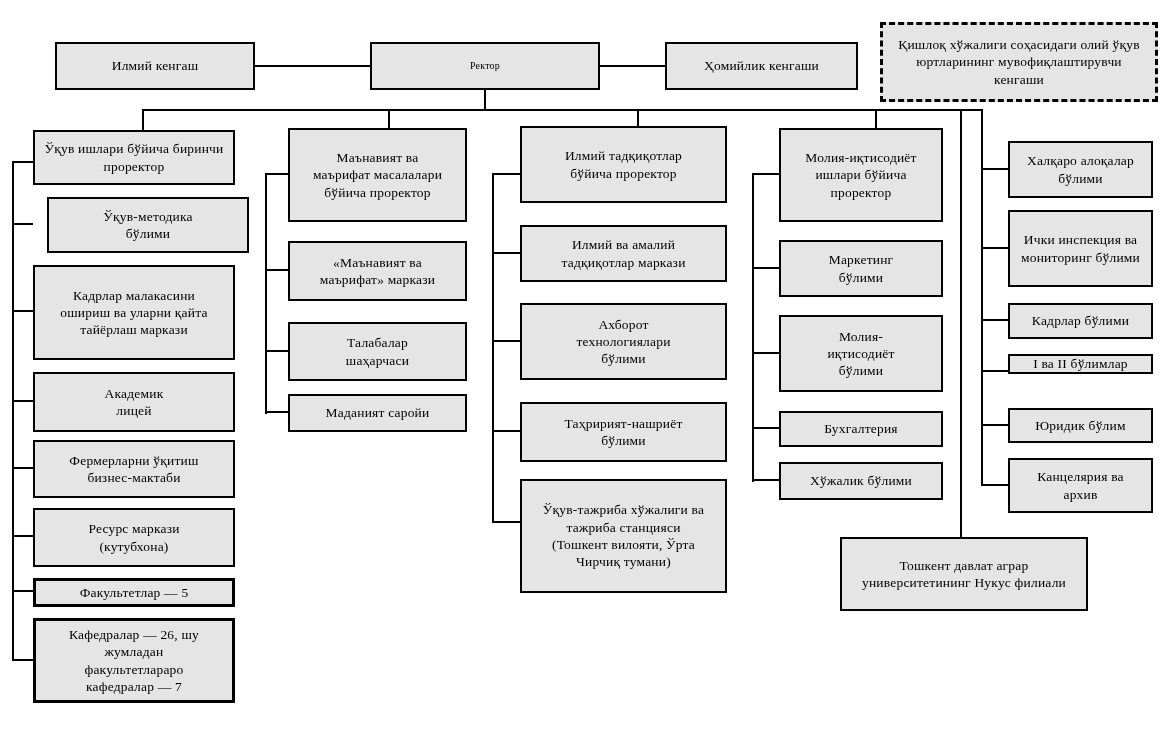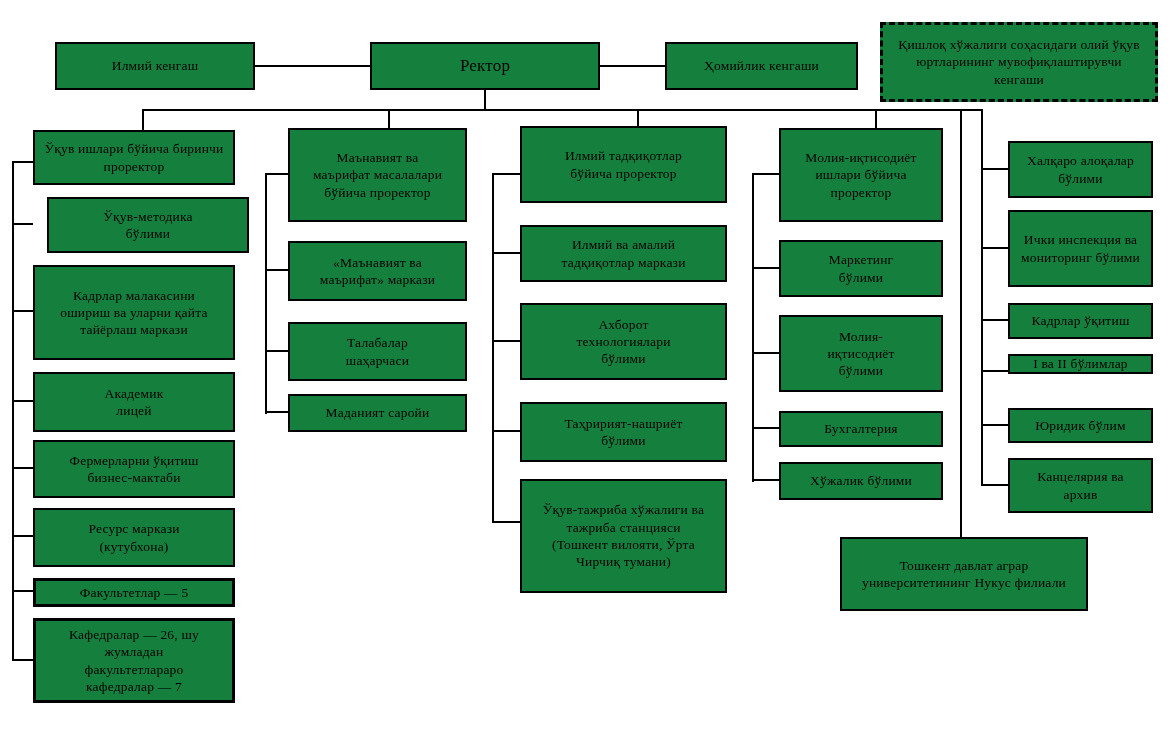--- a/index.html
+++ b/index.html
@@ -2,27 +2,27 @@
 <html><head>
 <meta charset="utf-8">
 <style>
   html,body{margin:0;padding:0;background:#ffffff;}
   .stage{
     position:relative;width:1174px;height:752px;background:#ffffff;
     font-family:"Liberation Serif","DejaVu Serif",serif;color:#000;
     overflow:hidden;
   }
   .box{
-    position:absolute;box-sizing:border-box;border:2px solid #000;background:#15803d;
+    position:absolute;box-sizing:border-box;border:2px solid #000;background:#e5e5e5;
     display:flex;align-items:center;justify-content:center;text-align:center;
     font-size:13.5px;line-height:1.28;padding:2px 5px;letter-spacing:.2px;
   }
   .box.bold{border-width:3px;}
   .box.dashed{border:3px dashed #000;}
-  .box.rector{font-size:17px;}
+  .box.rector{font-size:10px;}
   .hline,.vline{position:absolute;background:#000;}
   .hline{height:2px;}
   .vline{width:2px;}
 </style>
 </head>
 <body>
 
 <div class="stage">
 
   <div class="box" style="left:55px;top:42px;width:200px;height:48px;">Илмий кенгаш</div>
@@ -92,21 +92,21 @@
 
   <div class="vline" style="left:752px;top:173px;height:309px;"></div>
   <div class="hline" style="left:752px;top:173px;width:27px;"></div>
   <div class="hline" style="left:752px;top:267px;width:27px;"></div>
   <div class="hline" style="left:752px;top:352px;width:27px;"></div>
   <div class="hline" style="left:752px;top:427px;width:27px;"></div>
   <div class="hline" style="left:752px;top:479px;width:27px;"></div>
 
   <div class="box" style="left:1008px;top:210px;width:145px;height:77px;">Ички инспекция ва мониторинг бўлими</div>
   <div class="box" style="left:1008px;top:141px;width:145px;height:57px;">Халқаро алоқалар бўлими</div>
-  <div class="box" style="left:1008px;top:303px;width:145px;height:36px;">Кадрлар ўқитиш</div>
+  <div class="box" style="left:1008px;top:303px;width:145px;height:36px;">Кадрлар бўлими</div>
   <div class="box" style="left:1008px;top:354px;width:145px;height:20px;">I ва II бўлимлар</div>
   <div class="box" style="left:1008px;top:408px;width:145px;height:35px;">Юридик бўлим</div>
   <div class="box" style="left:1008px;top:458px;width:145px;height:55px;padding:2px 20px;">Канцелярия ва архив</div>
 
   <div class="hline" style="left:981px;top:168px;width:27px;"></div>
   <div class="hline" style="left:981px;top:247px;width:27px;"></div>
   <div class="hline" style="left:981px;top:319px;width:27px;"></div>
   <div class="hline" style="left:981px;top:370px;width:27px;"></div>
   <div class="hline" style="left:981px;top:424px;width:27px;"></div>
   <div class="hline" style="left:981px;top:484px;width:27px;"></div>

